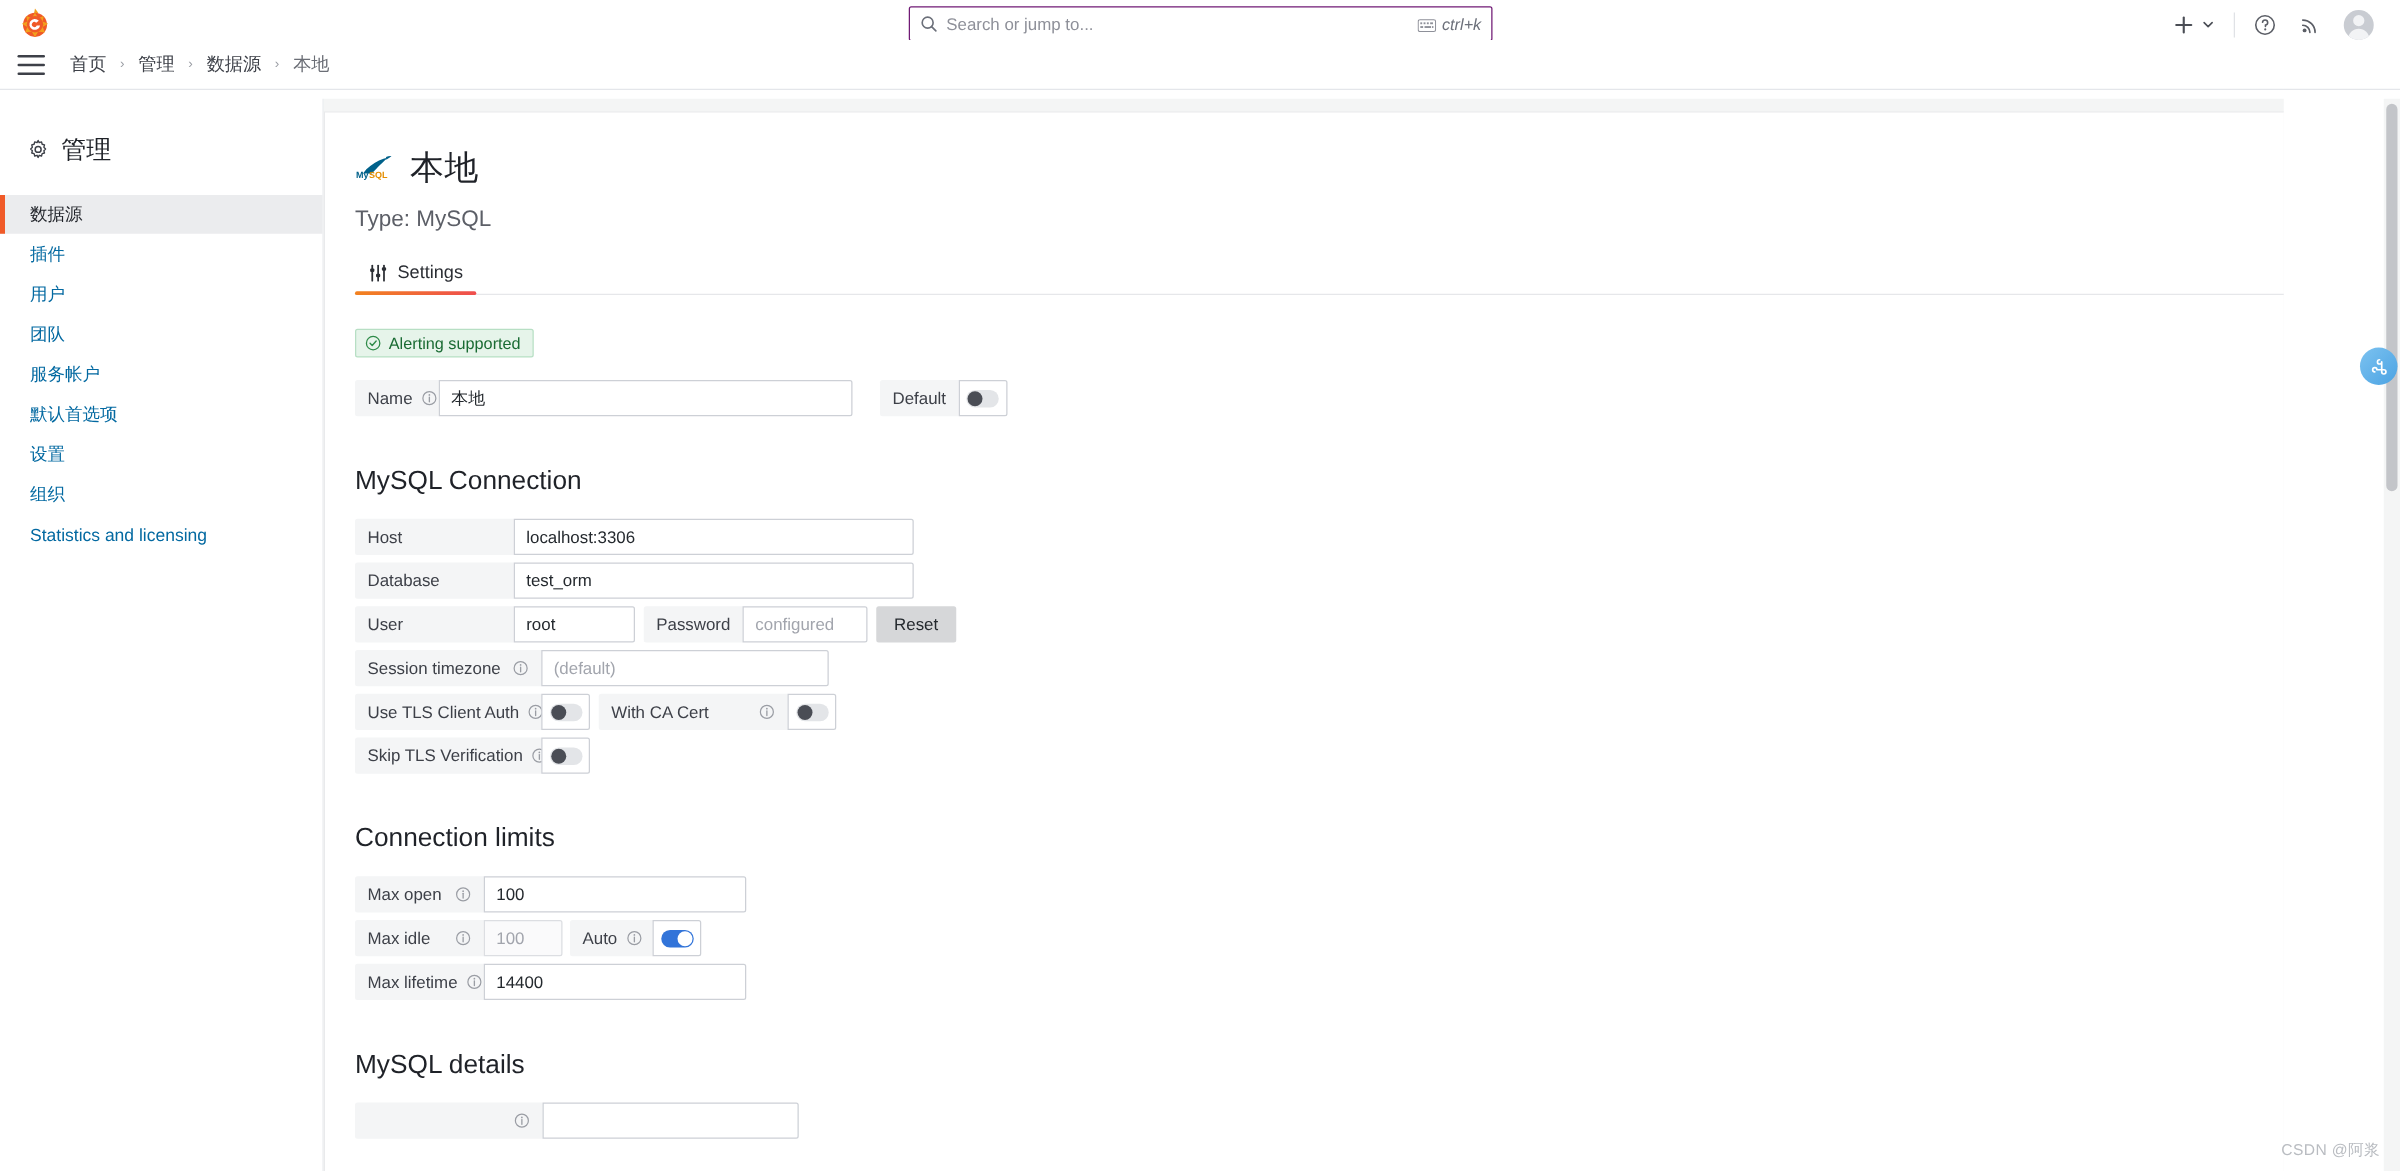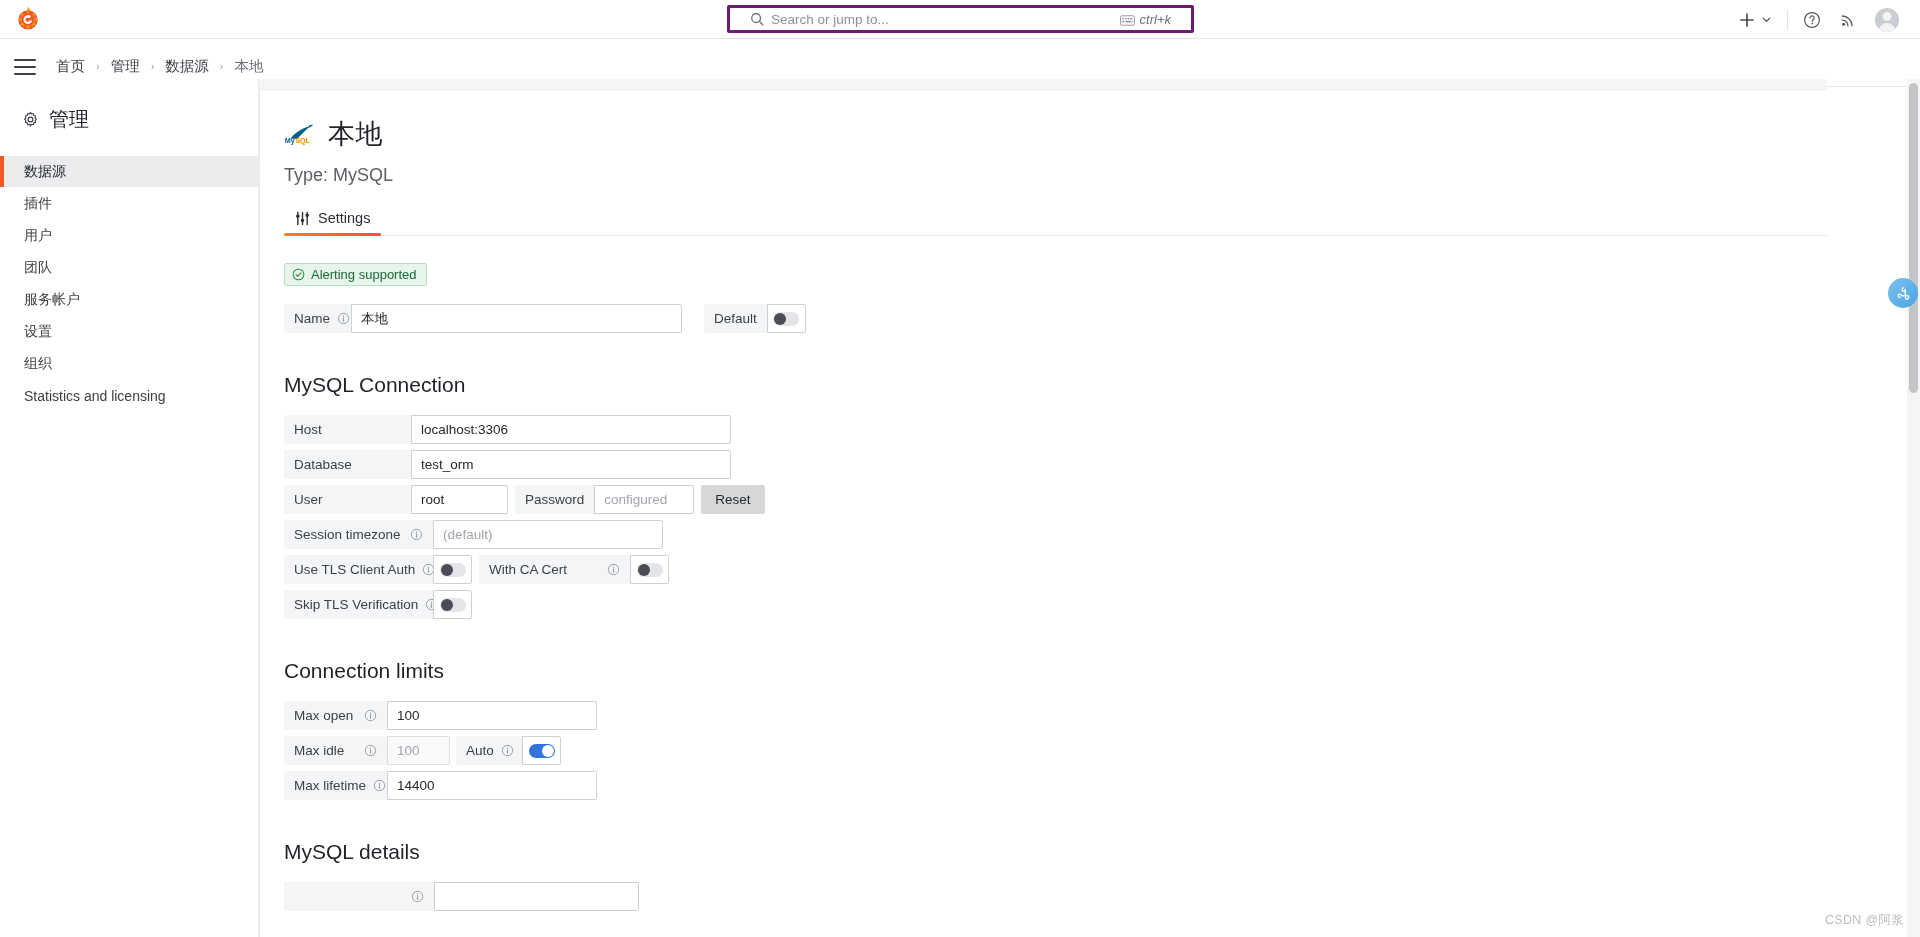--- a/index.html
+++ b/index.html
@@ -19,24 +19,24 @@
     border-bottom: 1px solid #e4e6ea;
     display: flex; align-items: center;
   }
   .grafana-logo {
     position: absolute; left: 14px; top: 5px;
     width: 28px; height: 28px;
   }
   .search-box {
     position: absolute; left: 727px; top: 5px;
     width: 467px; height: 28px;
-    border: 3px solid #701a75; border-radius: 2px;
+    border: 1px solid #701a75; border-radius: 2px;
     background: #fff;
     display: flex; align-items: center;
-    padding: 0 20px;
+    padding: 0 8px;
   }
   .search-icon { width: 14px; height: 14px; margin-right: 7px; flex: 0 0 auto; }
   .search-placeholder {
     font-size: 13.5px; color: #8e9099; flex: 1 1 auto;
     white-space: nowrap; overflow: hidden;
   }
   .kbd-hint {
     display: flex; align-items: center; gap: 5px;
     font-size: 13px; color: #6c707a; font-style: italic;
   }
@@ -63,21 +63,21 @@
     background: #f2f3f5; transform: translateX(-50%);
   }
   .avatar::after {
     content: ""; position: absolute; left: 50%; top: 15px;
     width: 17px; height: 13px; border-radius: 9px 9px 0 0;
     background: #f2f3f5; transform: translateX(-50%);
   }
 
   
   .breadcrumb-bar {
-    position: absolute; top: 47px; left: 0; width: 1920px; height: 40px;
+    position: absolute; top: 32px; left: 0; width: 1920px; height: 40px;
     background: #ffffff;
     border-bottom: 1px solid #e4e6ea;
     display: flex; align-items: center;
     padding-left: 14px;
   }
   .hamburger {
     width: 22px; height: 16px; margin-right: 18px;
     display: flex; flex-direction: column; justify-content: space-between;
   }
   .hamburger span { display: block; height: 2px; background: #3d4048; border-radius: 1px; }
@@ -99,21 +99,21 @@
   }
   .side-header {
     display: flex; align-items: center; gap: 10px;
     padding-left: 22px; margin-bottom: 23px;
   }
   .side-header-title { font-size: 20px; color: #1f2228; }
   .side-item {
     position: relative;
     height: 31px; display: flex; align-items: center;
     padding-left: 24px;
-    font-size: 14px; color: #404040;
+    font-size: 14px; color: #0369a1;
     margin-bottom: 1px;
   }
   .side-item.active {
     background: #ebecee; color: #1f2228;
   }
   .side-item.active::before {
     content: ""; position: absolute; left: 0; top: 0;
     width: 4px; height: 100%; background: #f05a28;
   }
 
@@ -352,20 +352,23 @@
   <div class="side-item">
     <span>用户</span>
   </div>
   <div class="side-item">
     <span>团队</span>
   </div>
   <div class="side-item">
     <span>服务帐户</span>
   </div>
   <div class="side-item">
+    <span>默认首选项</span>
+  </div>
+  <div class="side-item">
     <span>设置</span>
   </div>
   <div class="side-item">
     <span>组织</span>
   </div>
   <div class="side-item">
     <span>Statistics and licensing</span>
   </div>
 </div>
 

